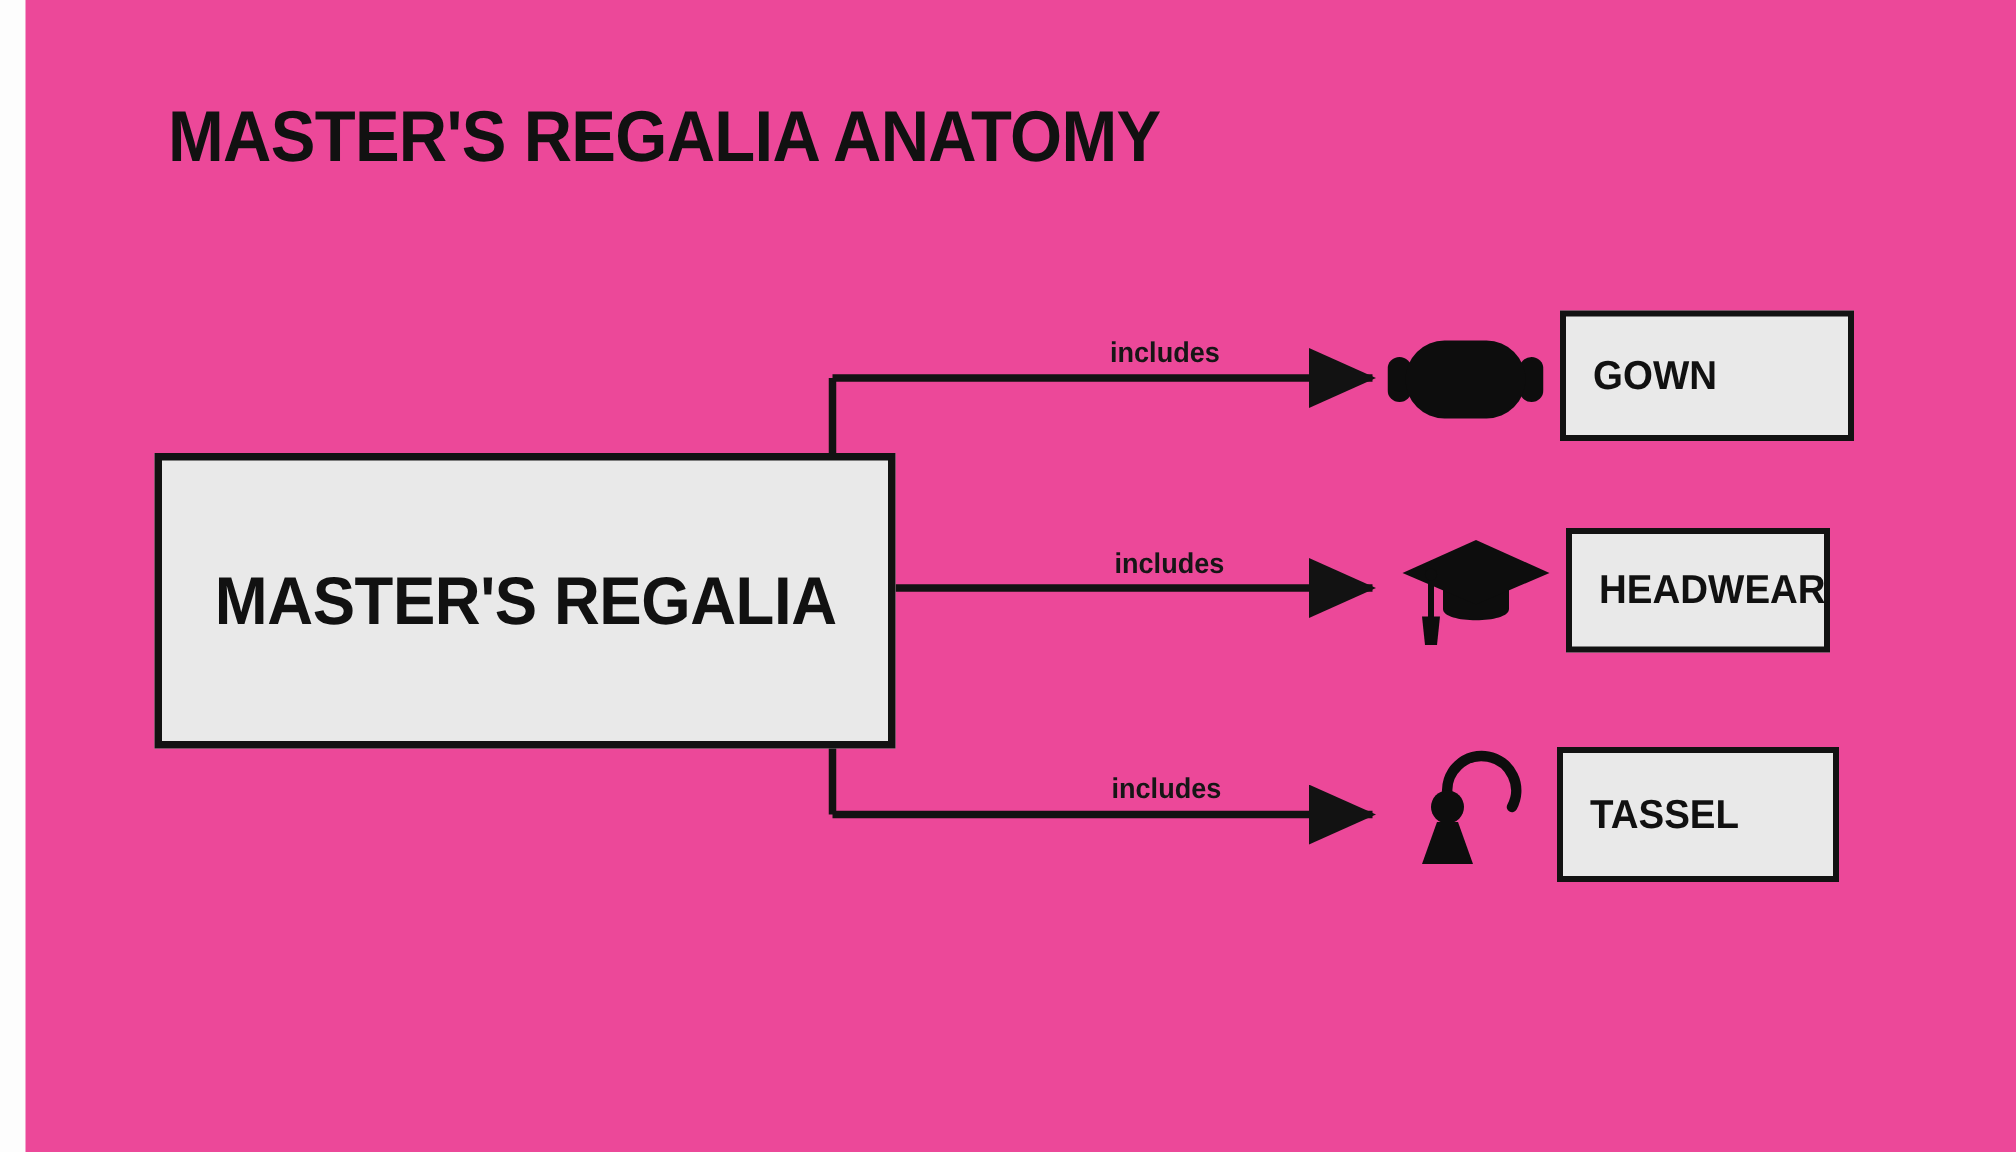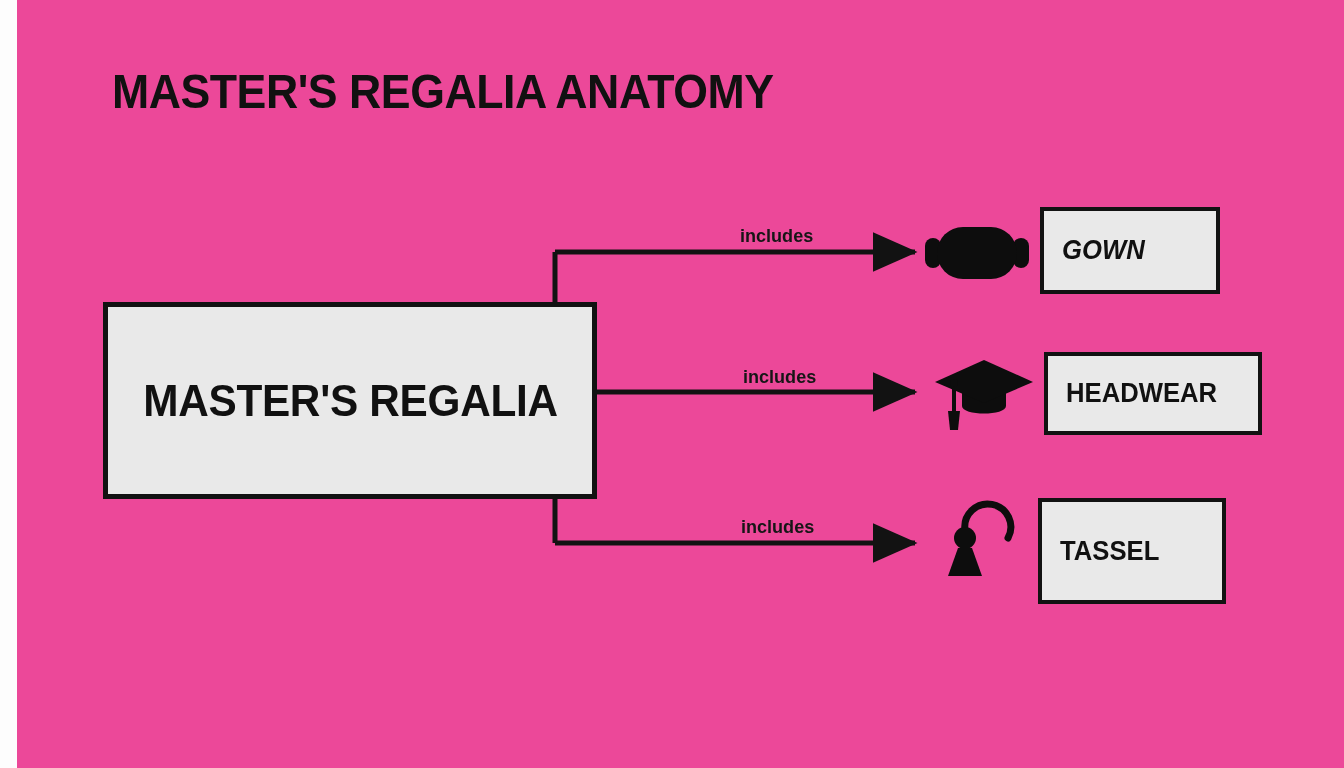--- a/index.html
+++ b/index.html
@@ -108,23 +108,23 @@
     font-family: "Liberation Sans", sans-serif;
     font-weight: bold;
     font-size: 27px;
     color: #111111;
     letter-spacing: 0px;
     transform: scaleX(0.95);
     transform-origin: left center;
     white-space: nowrap;
     padding-left: 19px;
   }
-  #target-node-0 { left: 1023px; top: 207px; width: 180px; height: 87px; font-style: italic; }
-  #target-node-1 { left: 1027px; top: 352px; width: 218px; height: 83px; }
-  #target-node-2 { left: 1021px; top: 498px; width: 188px; height: 106px; }
+  #target-node-0 { left: 1023px; top: 207px; width: 196px; height: 87px; }
+  #target-node-1 { left: 1027px; top: 352px; width: 176px; height: 83px; }
+  #target-node-2 { left: 1021px; top: 498px; width: 188px; height: 90px; }
 </style>
 </head>
 <body>
 
 <div id="canvas">
 
   <div id="page-title">MASTER'S REGALIA ANATOMY</div>
 
   <svg id="connectors" viewBox="0 0 1344 768" xmlns="http://www.w3.org/2000/svg">
     <defs>

